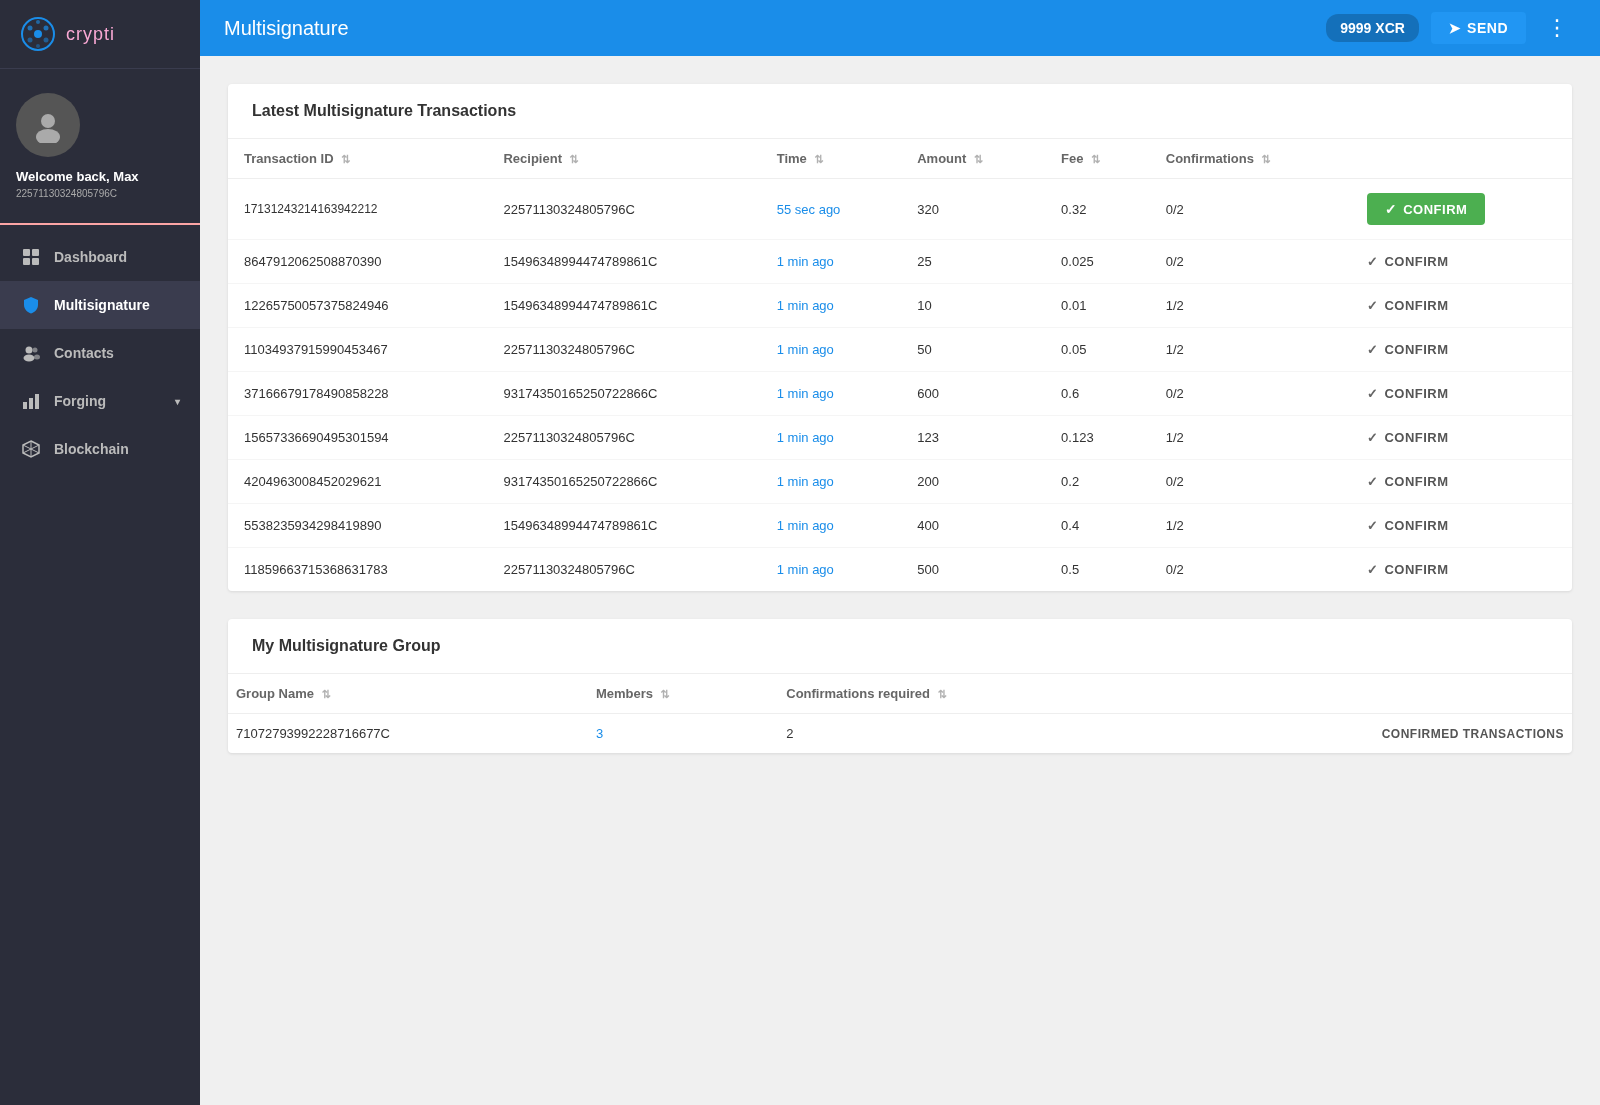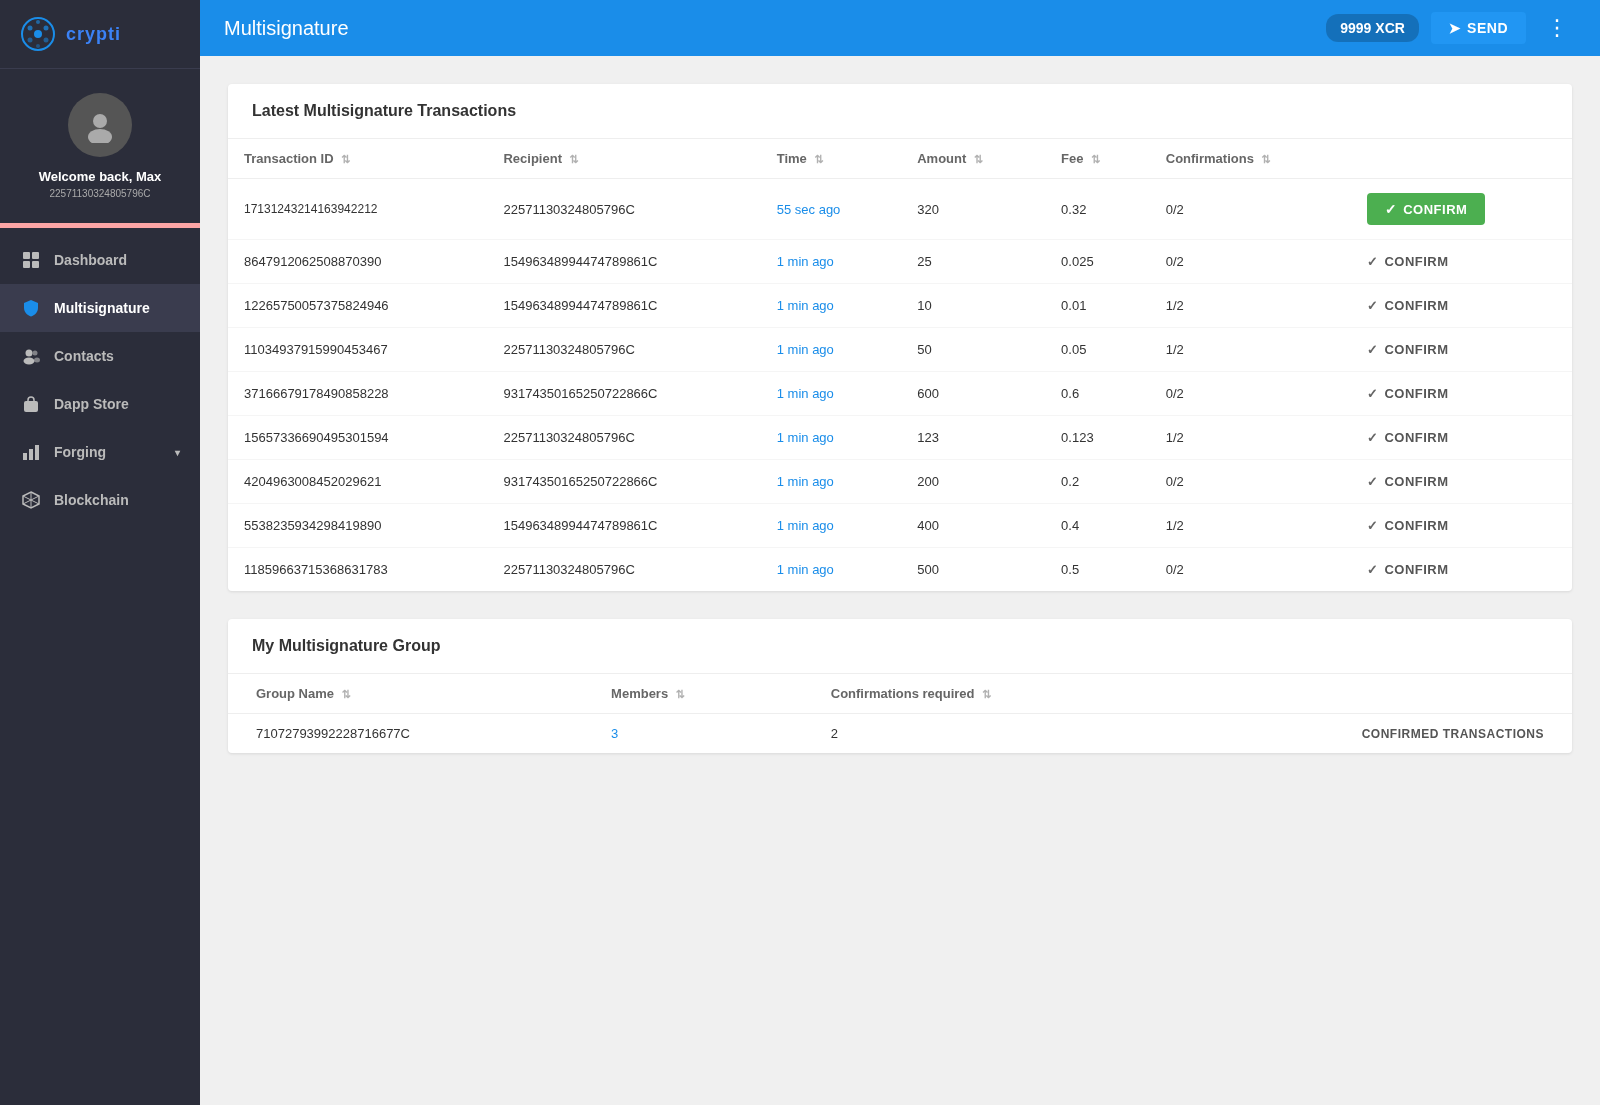--- a/index.html
+++ b/index.html
@@ -19,31 +19,31 @@
       align-items: center;
       padding: 16px 20px;
       border-bottom: 1px solid #3a3c4e;
     }
     .logo-icon {
       width: 36px;
       height: 36px;
       margin-right: 10px;
     }
     .logo-text {
-      color: #3b82f6;
+      color: #f9a8d4;
       font-size: 18px;
-      font-weight: 700;
+      font-weight: 400;
       letter-spacing: 1px;
     }
     .sidebar-profile {
       display: flex;
       flex-direction: column;
-      align-items: center;
+      align-items: flex-start;
       padding: 24px 16px;
-      border-bottom: 5px solid #fca5a5;
+      border-bottom: 2px solid #fca5a5;
     }
     .avatar {
       width: 64px;
       height: 64px;
       border-radius: 50%;
       background: #555;
       display: flex;
       align-items: center;
       justify-content: center;
       margin-bottom: 12px;
@@ -218,21 +218,21 @@
       display: flex;
       align-items: center;
       gap: 6px;
       letter-spacing: 0.5px;
       text-decoration: none;
     }
     .check-icon { font-size: 13px; color: #666; }
 
     
     .groups-table th, .groups-table td {
-      padding: 12px 28px;
+      padding: 12px 8px;
     }
     .member-link {
       color: #1a8de9;
       text-decoration: none;
       font-size: 13px;
     }
     .confirmed-tx-btn {
       color: #555;
       font-size: 12px;
       font-weight: 700;
@@ -298,29 +298,20 @@
             <ellipse cx="7" cy="14" rx="5.5" ry="3.5" fill="#bbb"></ellipse>
             <circle cx="13" cy="6" r="2.5" fill="#bbb" opacity="0.6"></circle>
             <ellipse cx="15" cy="13" rx="3" ry="2.5" fill="#bbb" opacity="0.6"></ellipse>
           </svg>
       </span>
       <span class="nav-label">Contacts</span>
     </div>
     <div class="nav-item">
       <span class="nav-icon">
         <svg width="18" height="18" viewBox="0 0 18 18" fill="none">
-            <rect x="2" y="6" width="14" height="11" rx="2" fill="#bbb"></rect>
-            <path d="M6 6V5a3 3 0 0 1 6 0v1" stroke="#bbb" stroke-width="1.5" fill="none"></path>
-          </svg>
-      </span>
-      <span class="nav-label">Dapp Store</span>
-    </div>
-    <div class="nav-item">
-      <span class="nav-icon">
-        <svg width="18" height="18" viewBox="0 0 18 18" fill="none">
             <rect x="1" y="10" width="4" height="7" fill="#bbb"></rect>
             <rect x="7" y="6" width="4" height="11" fill="#bbb"></rect>
             <rect x="13" y="2" width="4" height="15" fill="#bbb"></rect>
           </svg>
       </span>
       <span class="nav-label">Forging</span>
       <span class="chevron">▾</span>
     </div>
     <div class="nav-item">
       <span class="nav-icon">

